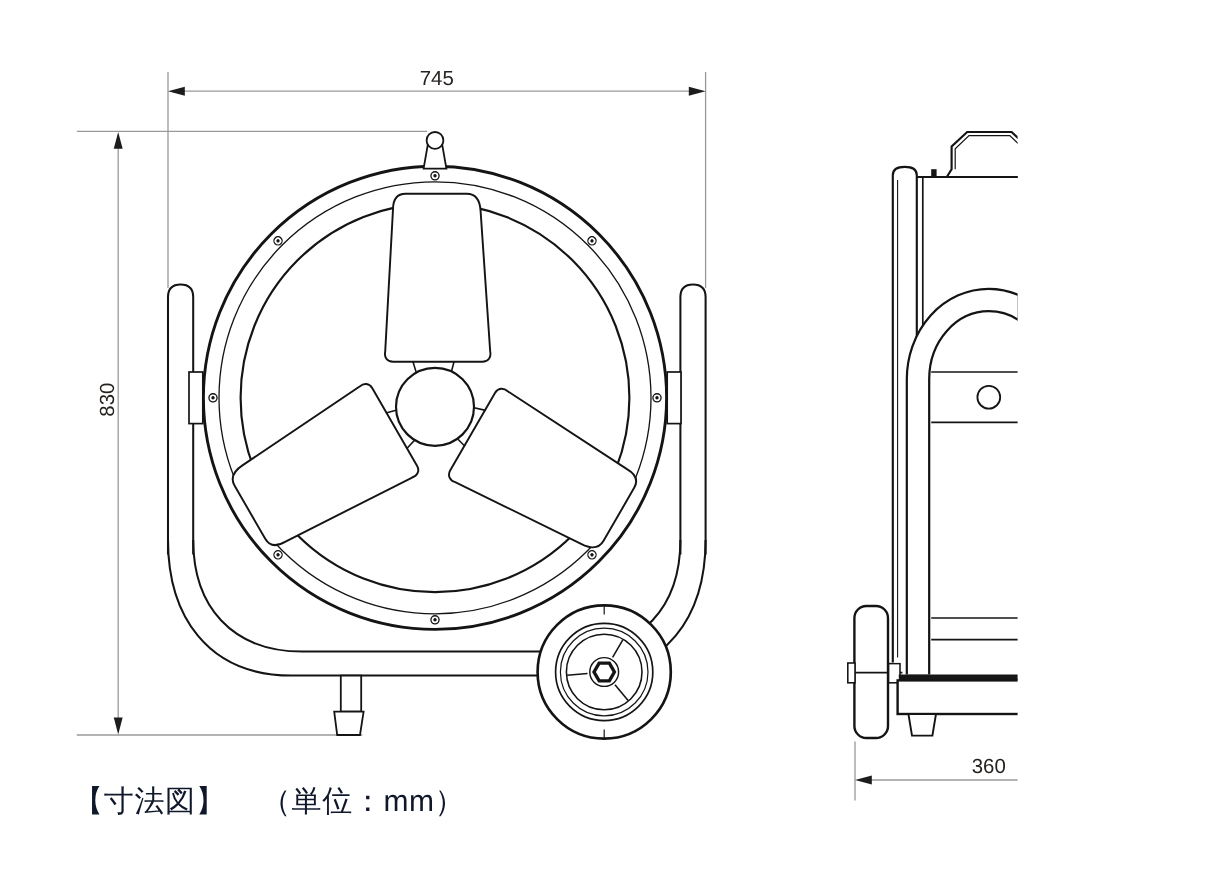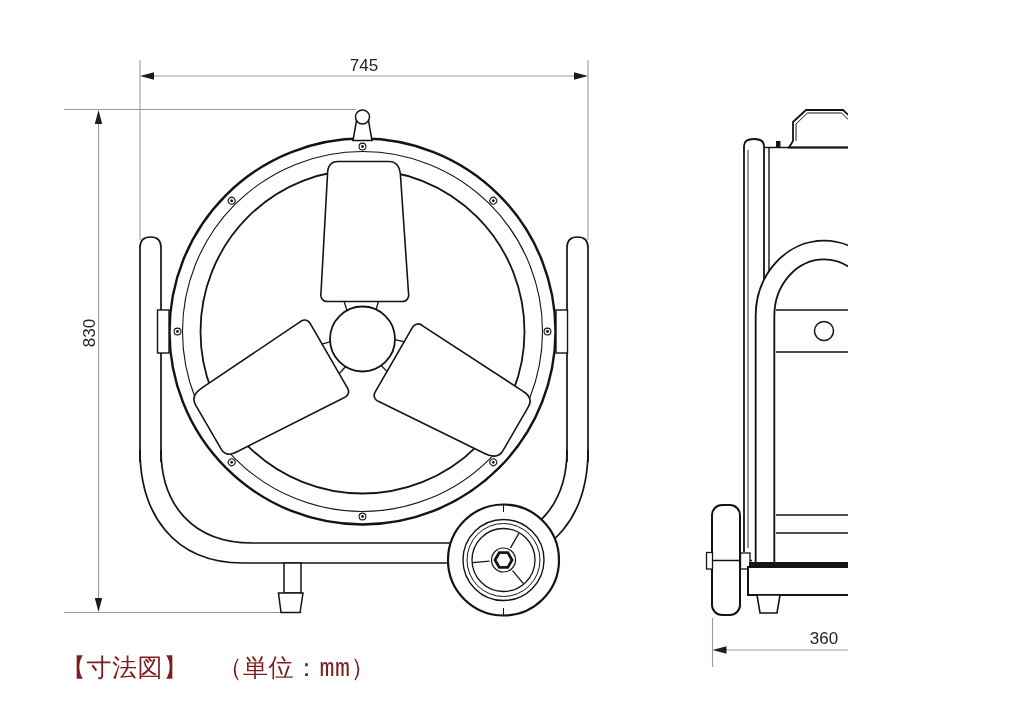--- a/index.html
+++ b/index.html
@@ -1,20 +1,20 @@
 <!DOCTYPE html>
 <html><head>
 <meta charset="utf-8">
 <style>
   html,body{margin:0;padding:0;background:#ffffff;}
   #stage{position:relative;width:848px;height:724px;background:#ffffff;overflow:hidden;
          font-family:"Liberation Sans","DejaVu Sans",sans-serif;}
   #drawing{position:absolute;left:0;top:0;}
-  #caption{position:absolute;left:61px;top:651px;font-size:25px;color:#7f1d1d;
-           white-space:nowrap;letter-spacing:0.5px;font-family:Liberation Mono, monospace;}
+  #caption{position:absolute;left:61px;top:651px;font-size:25px;color:#0f172a;
+           white-space:nowrap;letter-spacing:0.5px;}
   #caption .unit{margin-left:29px;}
   text{font-family:"Liberation Sans","DejaVu Sans",sans-serif;}
 </style>
 </head>
 <body>
 
 <div id="stage">
 
 <svg id="drawing" width="1024" height="724" viewBox="0 0 1024 724">
 

